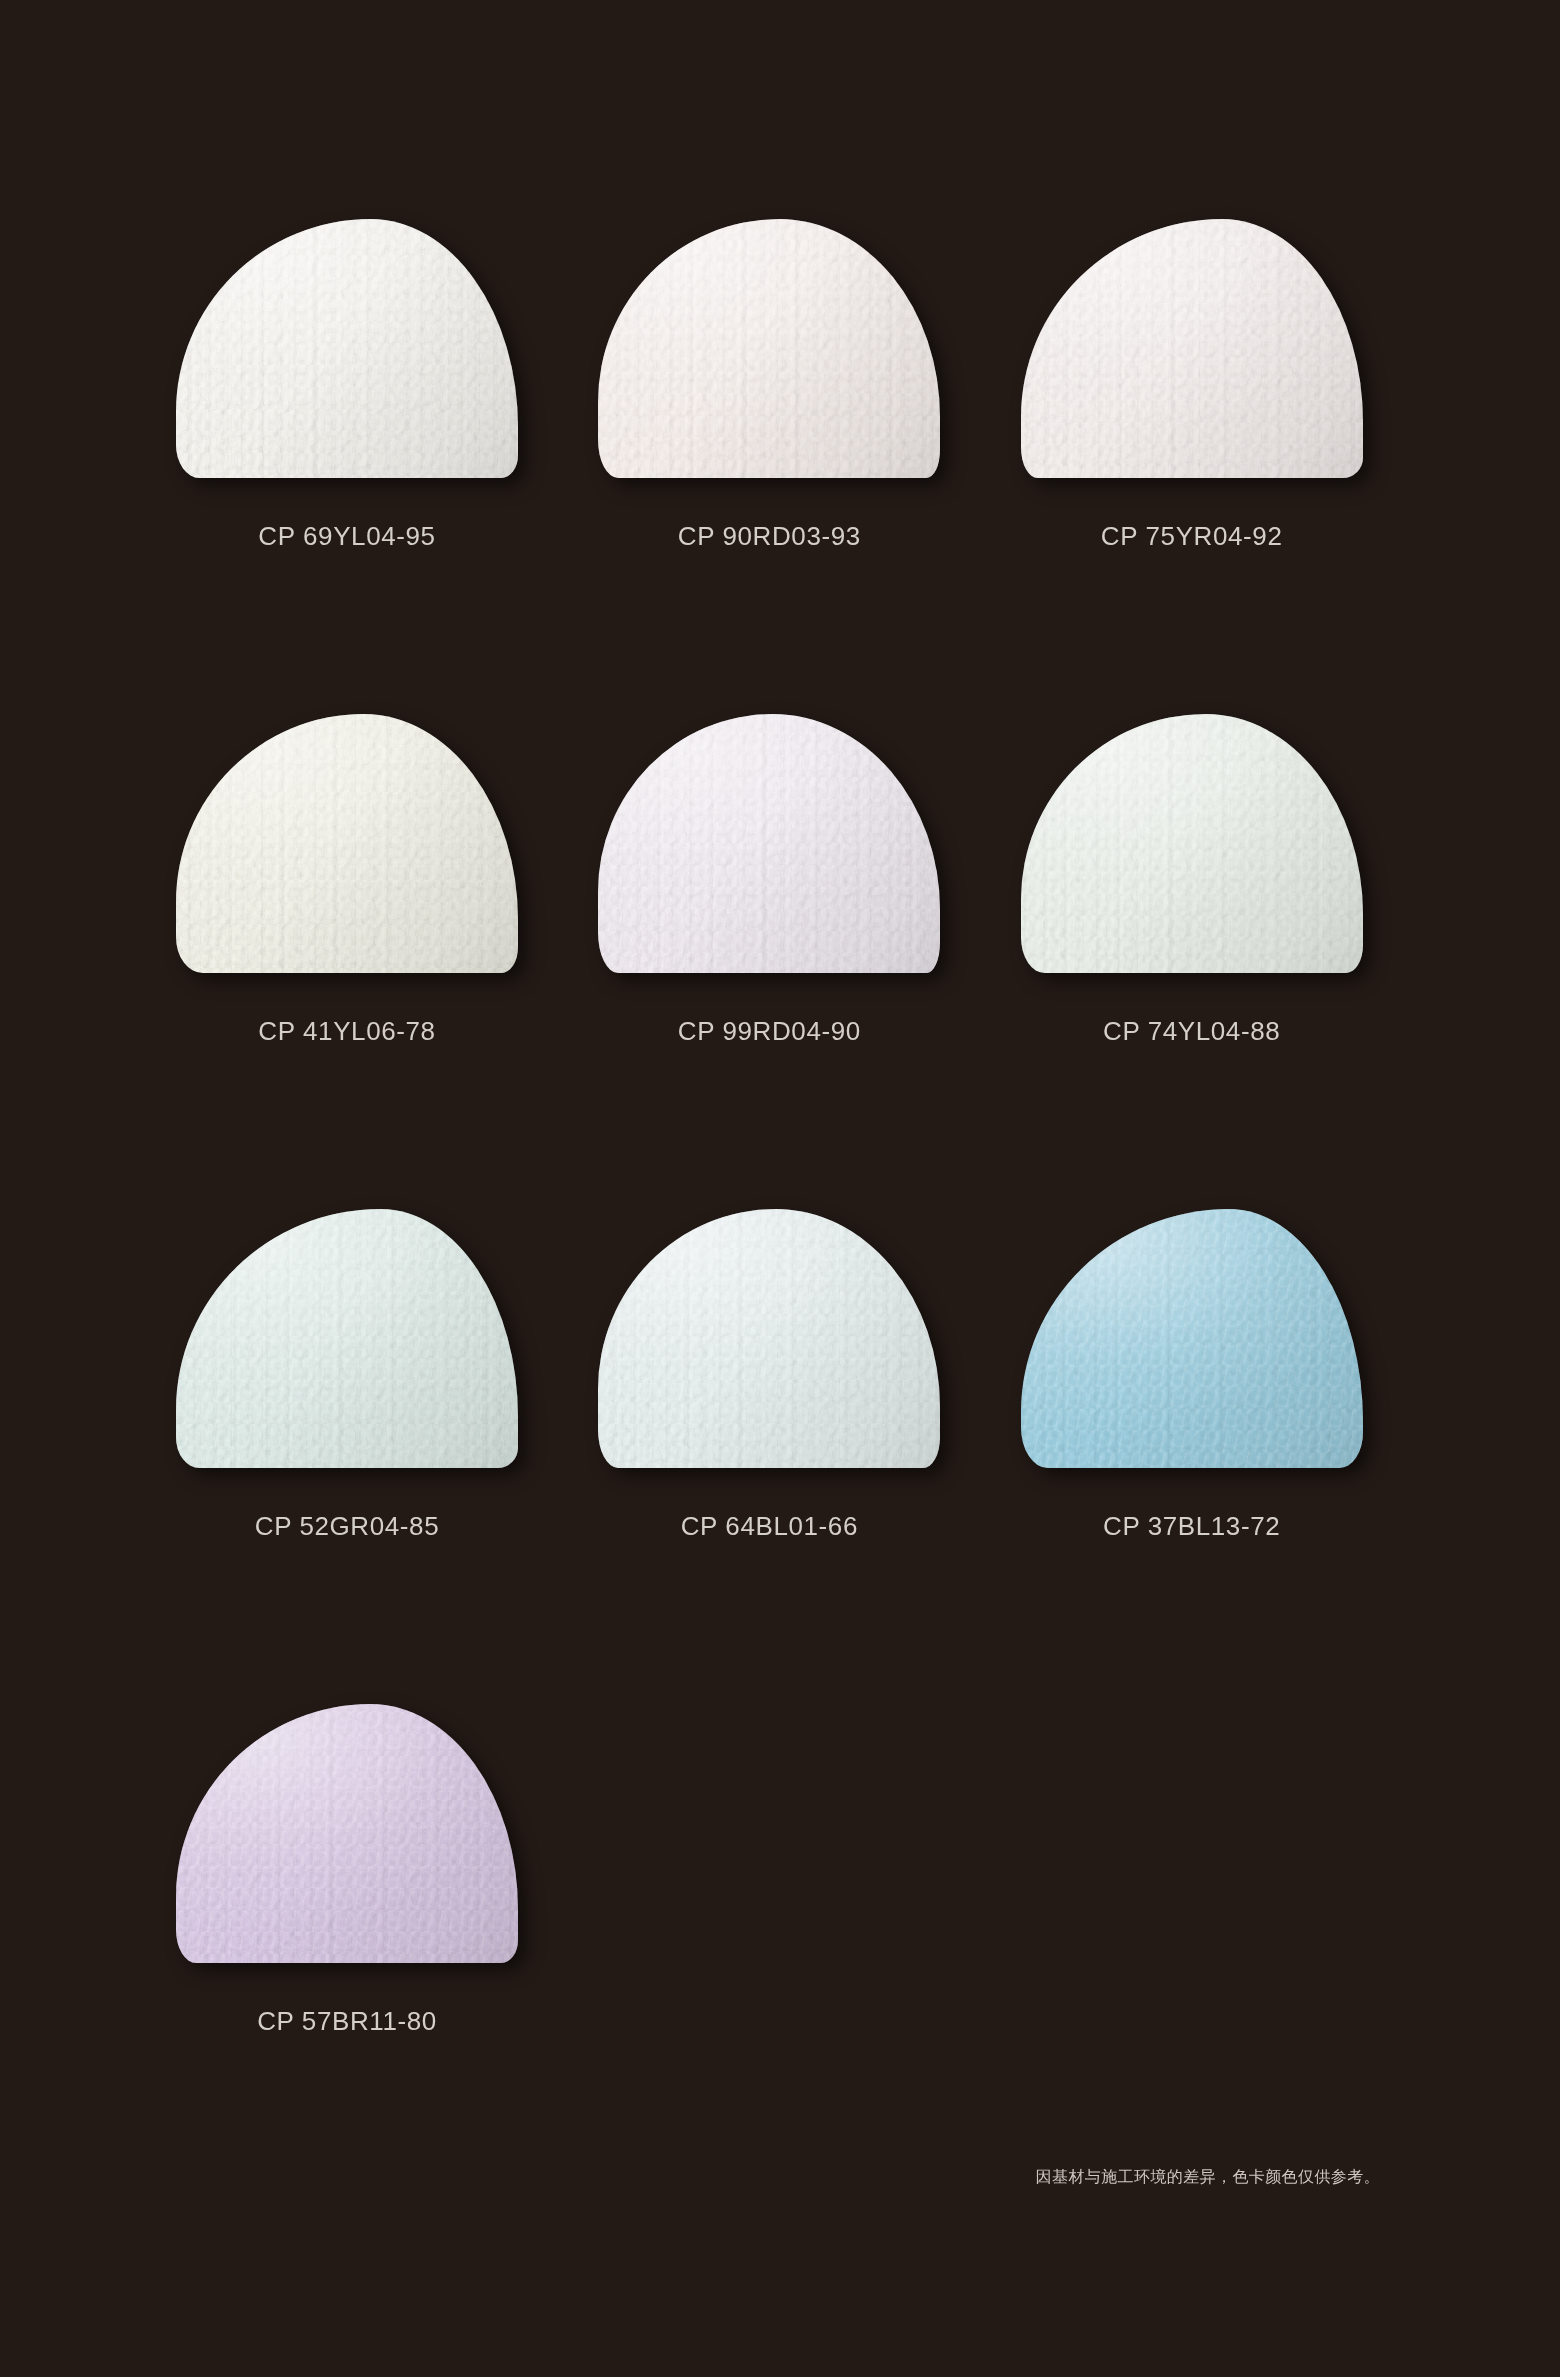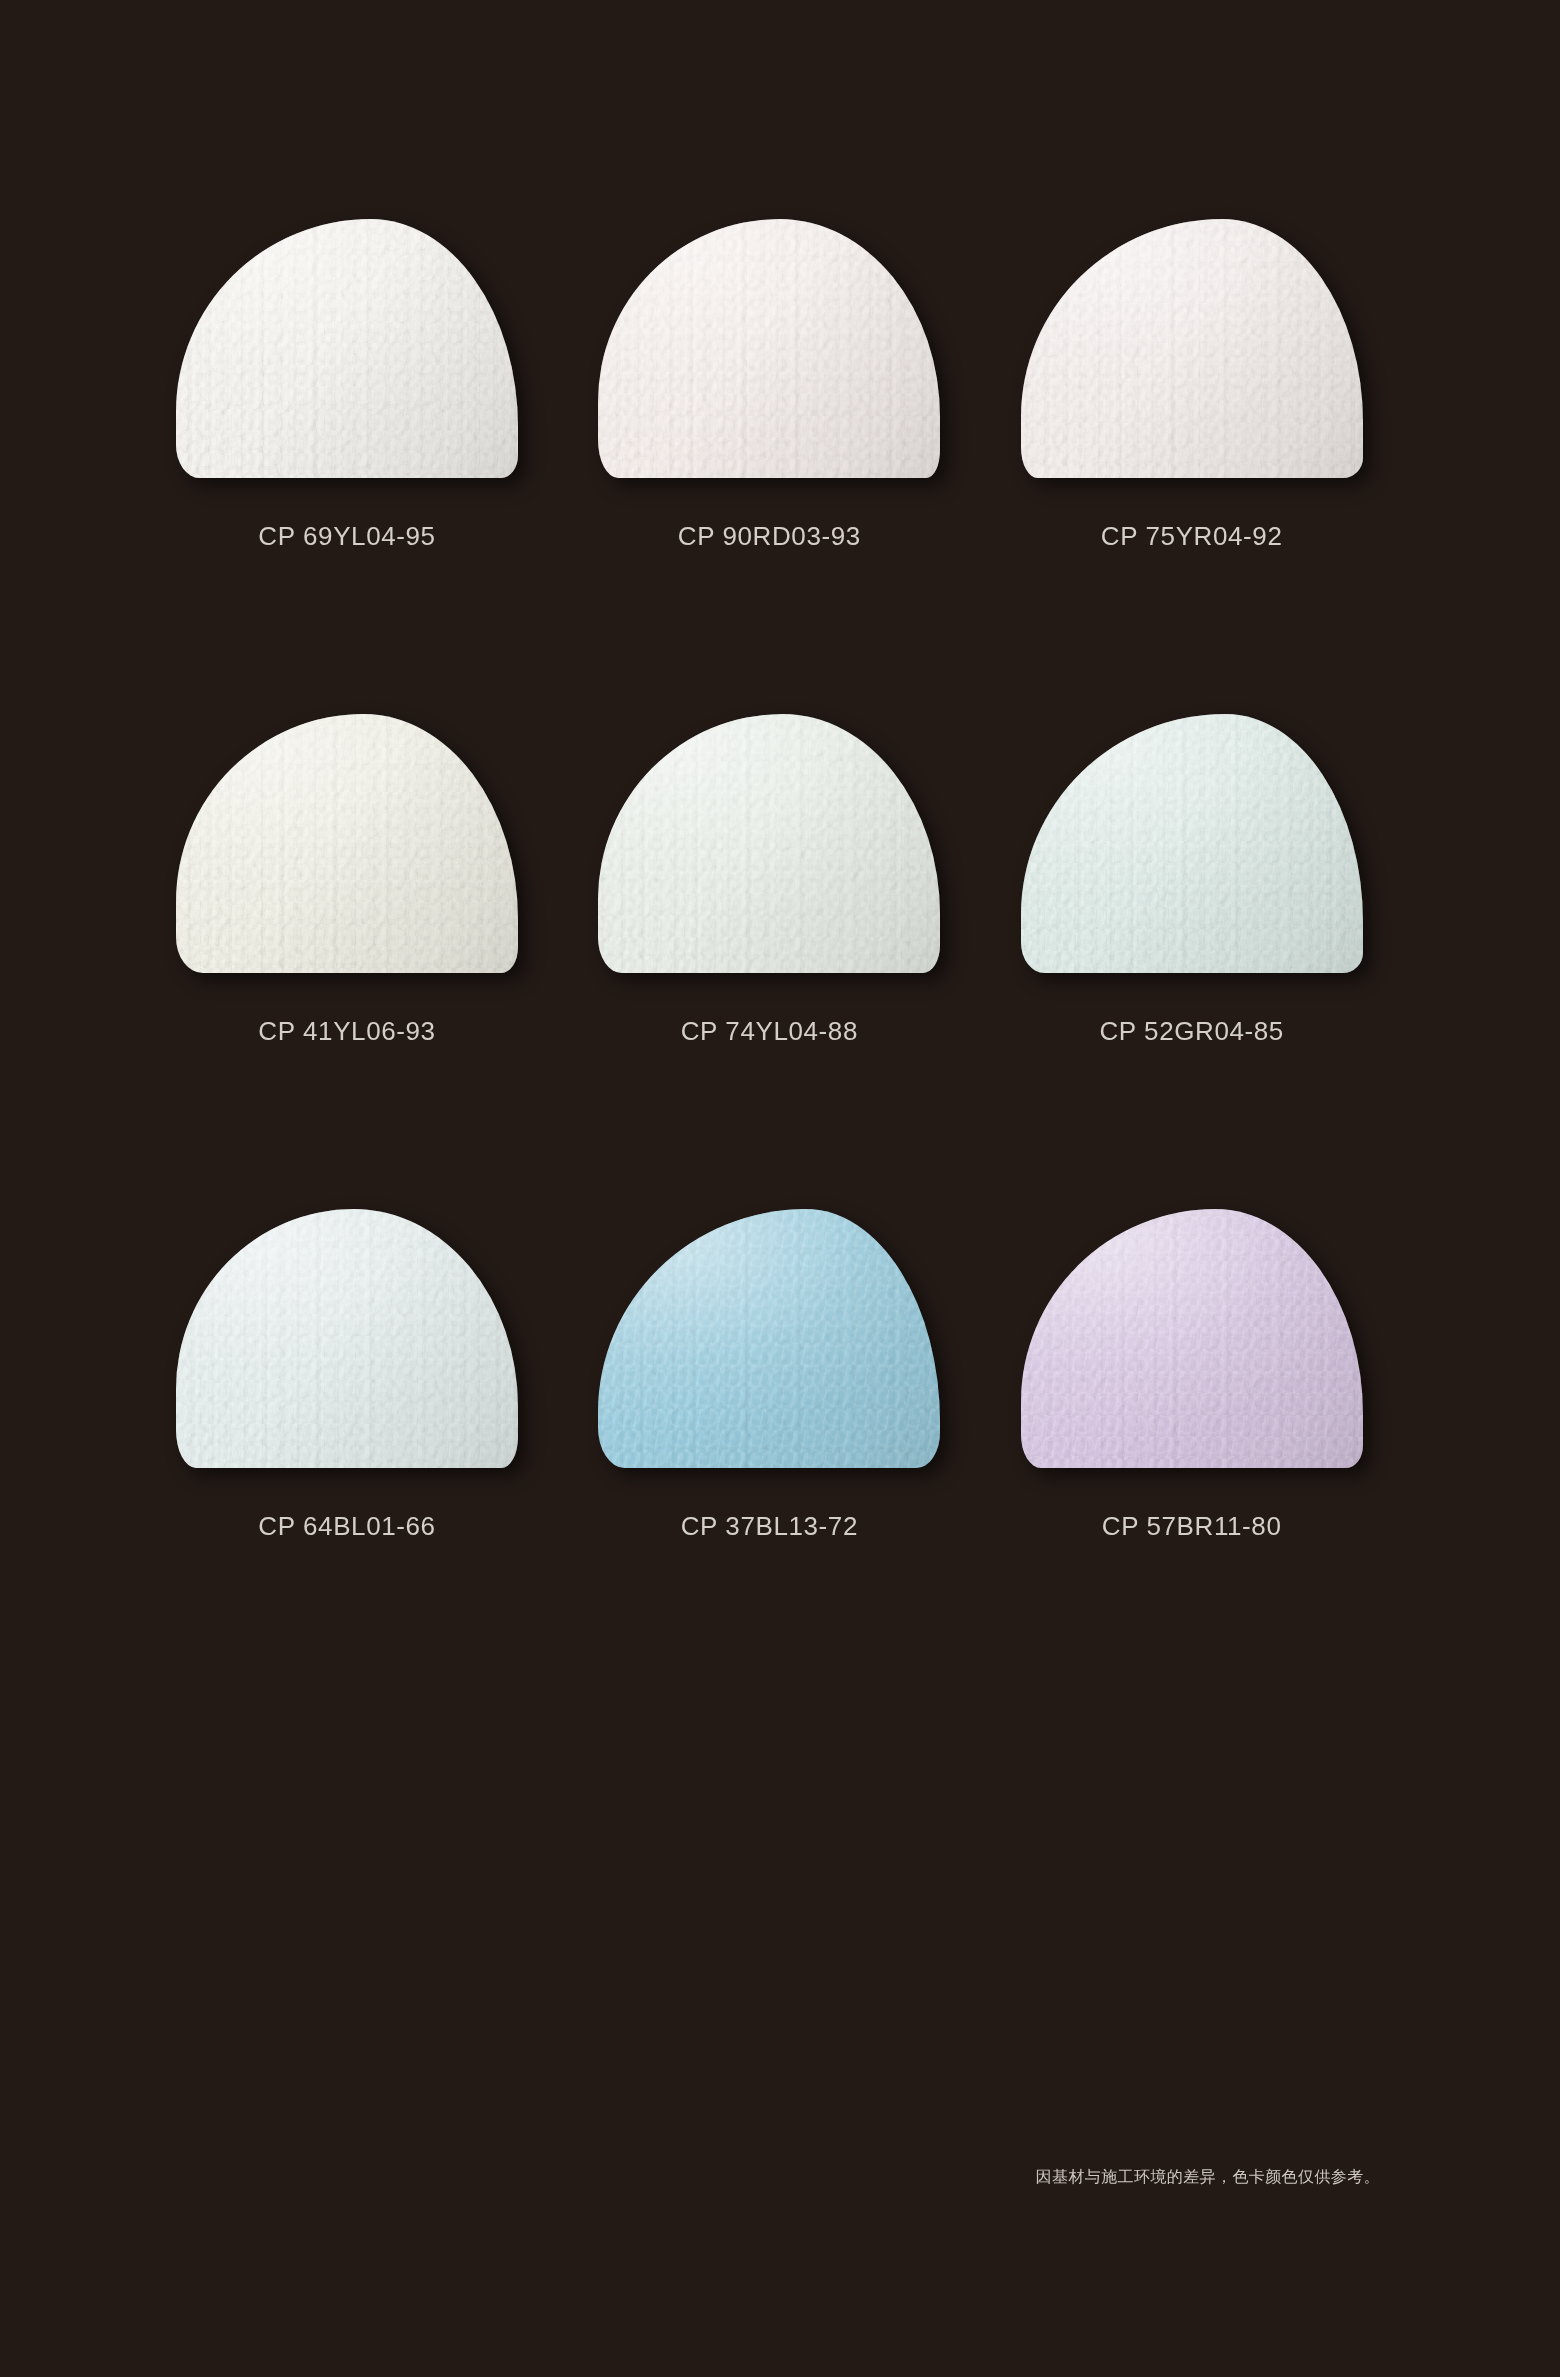--- a/index.html
+++ b/index.html
@@ -182,23 +182,33 @@
     </div>
 
     <div class="cell">
       <div class="chip-wrap">
         <div class="chip" style="background: rgb(241, 240, 230); border-radius: 56% 46% 5% 8% / 74% 81% 10% 14%;">
           <div class="tex" style="background-position: 20px 40px, 20px 0px, 0px 20px, 20px 20px;"></div>
           <div class="tex2" style="background-position: 25px 20px, 20px 23px;"></div>
           <div class="sheen"></div>
         </div>
       </div>
-      <div class="label">CP 41YL06-93</div>
-    </div>
-
+      <div class="label">CP 41YL06-78</div>
+    </div>
+
+    <div class="cell">
+      <div class="chip-wrap">
+        <div class="chip" style="background: rgb(240, 234, 240); border-radius: 52% 50% 4% 6% / 70% 77% 12% 16%;">
+          <div class="tex" style="background-position: 27px 53px, 27px 0px, 0px 27px, 27px 27px;"></div>
+          <div class="tex2" style="background-position: 31px 27px, 27px 29.5px;"></div>
+          <div class="sheen"></div>
+        </div>
+      </div>
+      <div class="label">CP 99RD04-90</div>
+    </div>
 
 
     <div class="cell">
       <div class="chip-wrap">
         <div class="chip" style="background: rgb(234, 240, 233); border-radius: 55% 47% 5% 7% / 73% 79% 11% 14%;">
           <div class="tex" style="background-position: 11.4px 23px, 11.4px 0px, 0px 11.4px, 11.4px 11.4px;"></div>
           <div class="tex2" style="background-position: 16px 11.4px, 11.4px 14.3px;"></div>
           <div class="sheen"></div>
         </div>
       </div>

